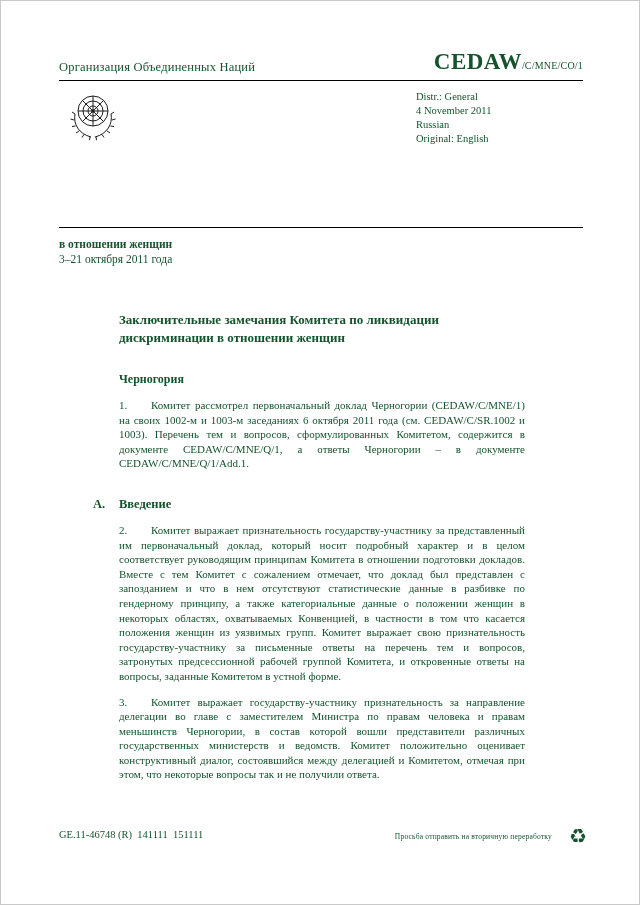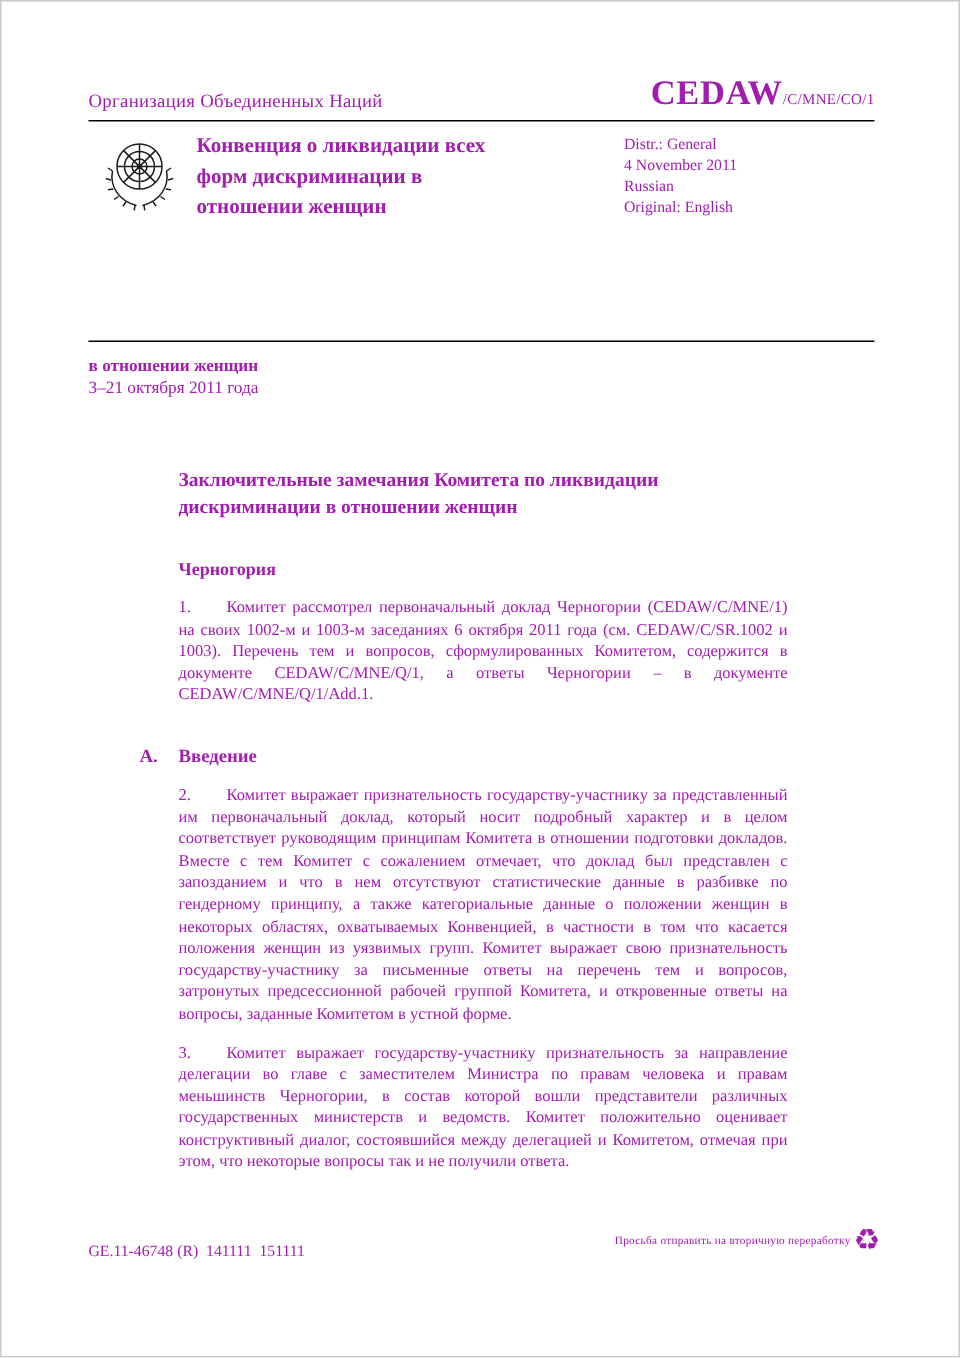--- a/index.html
+++ b/index.html
@@ -1,19 +1,19 @@
 <!DOCTYPE html>
 <html><head>
 <meta charset="utf-8">
 <style>
   html,body{margin:0;padding:0;background:#f2f2f2;}
   .page{
     width:640px;height:905px;margin:0 auto;position:relative;
     background:#fff;border:1px solid #c9c9c9;box-sizing:border-box;
-    font-family:"Liberation Serif","DejaVu Serif",serif;color:#a21caf;
+    font-family:"Liberation Serif","DejaVu Serif",serif;color:#14532d;
     overflow:hidden;
   }
   
   .top-header{
     position:absolute;left:58px;right:56px;top:48px;
     display:flex;justify-content:space-between;align-items:flex-end;
     border-bottom:1px solid #000;padding-bottom:5px;
   }
   .org-name{font-size:12.5px;letter-spacing:.2px;}
   .doc-symbol{white-space:nowrap;}
@@ -41,22 +41,22 @@
   .doc-body{position:absolute;left:118px;top:310px;width:406px;}
   .main-title{font-weight:bold;font-size:13px;line-height:18px;}
   .country{font-weight:bold;font-size:12px;margin-top:25px;}
   .para{font-size:11px;line-height:14.6px;text-align:justify;}
   .pnum{display:inline-block;width:32px;}
   .section-head{position:relative;font-weight:bold;font-size:12.5px;margin-top:26px;}
   .section-head .letter{position:absolute;left:-26px;top:0;}
   
   .footer-left{position:absolute;left:58px;bottom:64px;font-size:10.5px;}
   .footer-right{
-    position:absolute;right:52px;bottom:68px;
-    display:flex;align-items:center;gap:2px;
+    position:absolute;right:52px;bottom:58px;
+    display:flex;align-items:center;gap:17px;
   }
   .recycle-note{font-size:7.5px;letter-spacing:.2px;}
   .recycle-glyph{font-size:20px;line-height:20px;font-family:"DejaVu Sans",sans-serif;}
 </style>
 </head>
 <body>
 
 <div class="page">
 
   <div class="top-header">
@@ -78,21 +78,20 @@
           <line x1="21.4" y1="16.4" x2="42.6" y2="37.6"></line>
           <line x1="42.6" y1="16.4" x2="21.4" y2="37.6"></line>
           <path d="M14,30 C12,40 18,50 30,53"></path>
           <path d="M50,30 C52,40 46,50 34,53"></path>
           <path d="M14,30 l-3,-2 M13,36 l-3.5,-1 M14.5,42 l-3.5,0.5 M18,47 l-3,2 M23,50.5 l-2,3 M29,52.8 l-0.5,3.4"></path>
           <path d="M50,30 l3,-2 M51,36 l3.5,-1 M49.5,42 l3.5,0.5 M46,47 l3,2 M41,50.5 l2,3 M35,52.8 l0.5,3.4"></path>
         </g>
         <circle cx="32" cy="27" r="1.7" fill="#1c1c1c"></circle>
       </svg>
     </div>
-    <div class="convention-title">Конвенция о ликвидации всех форм дискриминации в отношении женщин</div>
     <div class="distr-block">
       <div>Distr.: General</div>
       <div>4 November 2011</div>
       <div>Russian</div>
       <div>Original: English</div>
     </div>
   </div>
 
   <div class="committee">
     <div class="b">в отношении женщин</div>

